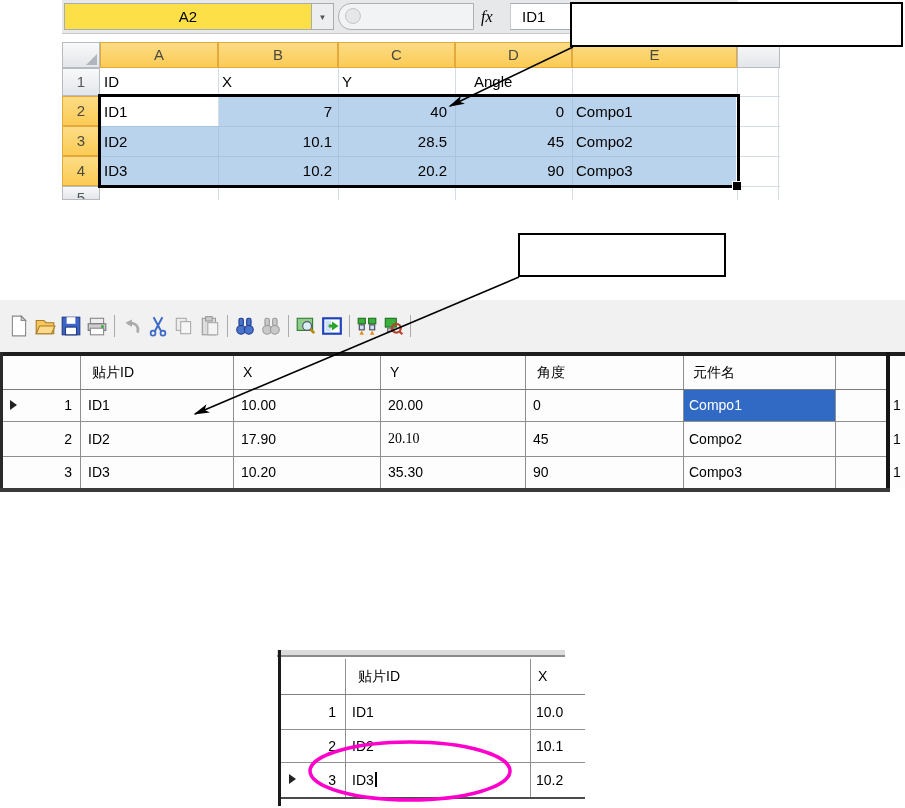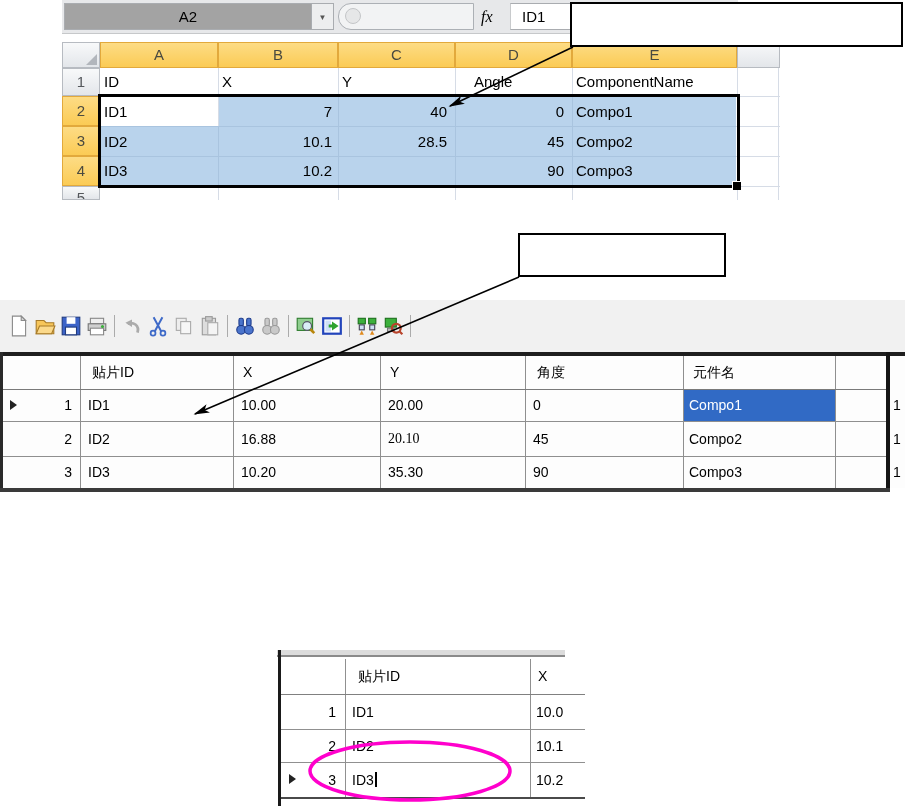--- a/index.html
+++ b/index.html
@@ -22,21 +22,21 @@
   .caret{display:inline-block;width:2px;height:15px;background:#000;vertical-align:-2px;margin-left:1px;}
   .callout{background:#fff;border:2px solid #000;}
 </style>
 </head>
 <body>
 
 <div class="page">
 
   <div class="c" style="left:62px;top:0;width:676px;height:34px;background:#E7E8EA;border-bottom:1px solid #C6C8CA;"></div>
 
-  <div class="c" style="left:64px;top:3px;width:248px;height:27px;background:#a3a3a3;border:1px solid #A9ACB0;text-align:center;line-height:25px;font-size:15px;">A2</div>
+  <div class="c" style="left:64px;top:3px;width:248px;height:27px;background:#fde047;border:1px solid #A9ACB0;text-align:center;line-height:25px;font-size:15px;">A2</div>
   <div class="c" style="left:312px;top:3px;width:22px;height:27px;border:1px solid #A9ACB0;border-left:none;text-align:center;line-height:27px;font-size:8px;color:#555;background:#EDEEEF;">▼</div>
   <div class="c" style="left:338px;top:3px;width:136px;height:27px;background:#F2F3F4;border:1px solid #ACB0B5;border-radius:13px 0 0 13px;"></div>
   <div class="c" style="left:345px;top:8px;width:16px;height:16px;border-radius:50%;background:#E6E7E8;border:1px solid #C4C6C8;"></div>
   <div class="c" style="left:481px;top:5px;width:26px;height:24px;font-size:16px;font-style:italic;font-family:'Liberation Serif',serif;line-height:24px;">fx</div>
   <div class="c" style="left:510px;top:3px;width:228px;height:27px;background:#fff;border:1px solid #A9ACB0;border-left:1px solid #C8CACC;line-height:25px;font-size:15px;padding-left:11px;">ID1</div>
 
   <div class="c" style="left:100px;top:68px;width:680px;height:132px;background:#fff;"></div>
 
   <div class="c ghdr" style="left:62px;top:42px;width:38px;height:26px;">
     <div class="c" style="right:2px;bottom:2px;width:0;height:0;border-left:11px solid transparent;border-bottom:11px solid #B2B6BC;"></div>
@@ -71,36 +71,36 @@
   <div class="c sgl" style="left:455px;top:97px;width:1px;height:88px;"></div>
   <div class="c sgl" style="left:572px;top:97px;width:1px;height:88px;"></div>
   <div class="c sgl" style="left:218px;top:126px;width:1px;height:59px;"></div>
   <div class="c sgl" style="left:101px;top:126px;width:635px;height:1px;"></div>
   <div class="c sgl" style="left:101px;top:156px;width:635px;height:1px;"></div>
 
   <div class="c xtext" style="left:104px;top:68px;height:28px;line-height:27px;">ID</div>
   <div class="c xtext" style="left:222px;top:68px;height:28px;line-height:27px;">X</div>
   <div class="c xtext" style="left:342px;top:68px;height:28px;line-height:27px;">Y</div>
   <div class="c xtext" style="left:474px;top:68px;height:28px;line-height:27px;">Angle</div>
-  <div class="c xtext" style="left:576px;top:68px;height:28px;line-height:27px;">ComponentName</div>
 
   <div class="c xtext" style="left:104px;top:97px;height:29px;line-height:29px;">ID1</div>
   <div class="c xtext" style="left:222px;top:97px;width:110px;height:29px;line-height:29px;text-align:right;">7</div>
   <div class="c xtext" style="left:335px;top:97px;width:112px;height:29px;line-height:29px;text-align:right;">40</div>
   <div class="c xtext" style="left:452px;top:97px;width:112px;height:29px;line-height:29px;text-align:right;">0</div>
   <div class="c xtext" style="left:576px;top:97px;height:29px;line-height:29px;">Compo1</div>
 
   <div class="c xtext" style="left:104px;top:127px;height:29px;line-height:29px;">ID2</div>
   <div class="c xtext" style="left:222px;top:127px;width:110px;height:29px;line-height:29px;text-align:right;">10.1</div>
   <div class="c xtext" style="left:335px;top:127px;width:112px;height:29px;line-height:29px;text-align:right;">28.5</div>
   <div class="c xtext" style="left:452px;top:127px;width:112px;height:29px;line-height:29px;text-align:right;">45</div>
   <div class="c xtext" style="left:576px;top:127px;height:29px;line-height:29px;">Compo2</div>
 
   <div class="c xtext" style="left:104px;top:157px;height:28px;line-height:28px;">ID3</div>
   <div class="c xtext" style="left:222px;top:157px;width:110px;height:28px;line-height:28px;text-align:right;">10.2</div>
+  <div class="c xtext" style="left:335px;top:157px;width:112px;height:28px;line-height:28px;text-align:right;">20.2</div>
   <div class="c xtext" style="left:452px;top:157px;width:112px;height:28px;line-height:28px;text-align:right;">90</div>
   <div class="c xtext" style="left:576px;top:157px;height:28px;line-height:28px;">Compo3</div>
 
   <div class="c" style="left:98px;top:94px;width:642px;height:94px;border:3px solid #000;"></div>
   <div class="c" style="left:732px;top:181px;width:9px;height:9px;background:#000;border-left:1px solid #fff;border-top:1px solid #fff;"></div>
 
 
   <div class="c" style="left:0;top:300px;width:905px;height:52px;background:#F1F1F1;display:flex;align-items:center;padding-left:6px;">
     <span class="tbtn">
         <svg width="22" height="22" viewBox="0 0 20 20">
@@ -237,21 +237,21 @@
   <div class="c gridtext" style="left:30px;top:390px;width:42px;height:31px;line-height:31px;text-align:right;">1</div>
   <div class="c gridtext" style="left:88px;top:390px;height:31px;line-height:31px;">ID1</div>
   <div class="c gridtext" style="left:241px;top:390px;height:31px;line-height:31px;">10.00</div>
   <div class="c gridtext" style="left:388px;top:390px;height:31px;line-height:31px;">20.00</div>
   <div class="c gridtext" style="left:533px;top:390px;height:31px;line-height:31px;">0</div>
   <div class="c gridtext" style="left:684px;top:390px;width:151px;height:31px;line-height:31px;background:#316AC5;color:#fff;padding-left:5px;">Compo1</div>
   <div class="c gridtext" style="left:893px;top:390px;height:31px;line-height:31px;">1</div>
 
   <div class="c gridtext" style="left:30px;top:422px;width:42px;height:34px;line-height:34px;text-align:right;">2</div>
   <div class="c gridtext" style="left:88px;top:422px;height:34px;line-height:34px;">ID2</div>
-  <div class="c gridtext" style="left:241px;top:422px;height:34px;line-height:34px;">16.88</div>
+  <div class="c gridtext" style="left:241px;top:422px;height:34px;line-height:34px;">17.90</div>
   <div class="c gridtext" style="left:388px;top:422px;height:34px;line-height:34px;font-family:Liberation Serif, serif;">20.10</div>
   <div class="c gridtext" style="left:533px;top:422px;height:34px;line-height:34px;">45</div>
   <div class="c gridtext" style="left:689px;top:422px;height:34px;line-height:34px;">Compo2</div>
   <div class="c gridtext" style="left:893px;top:422px;height:34px;line-height:34px;">1</div>
 
   <div class="c gridtext" style="left:30px;top:457px;width:42px;height:31px;line-height:31px;text-align:right;">3</div>
   <div class="c gridtext" style="left:88px;top:457px;height:31px;line-height:31px;">ID3</div>
   <div class="c gridtext" style="left:241px;top:457px;height:31px;line-height:31px;">10.20</div>
   <div class="c gridtext" style="left:388px;top:457px;height:31px;line-height:31px;">35.30</div>
   <div class="c gridtext" style="left:533px;top:457px;height:31px;line-height:31px;">90</div>

